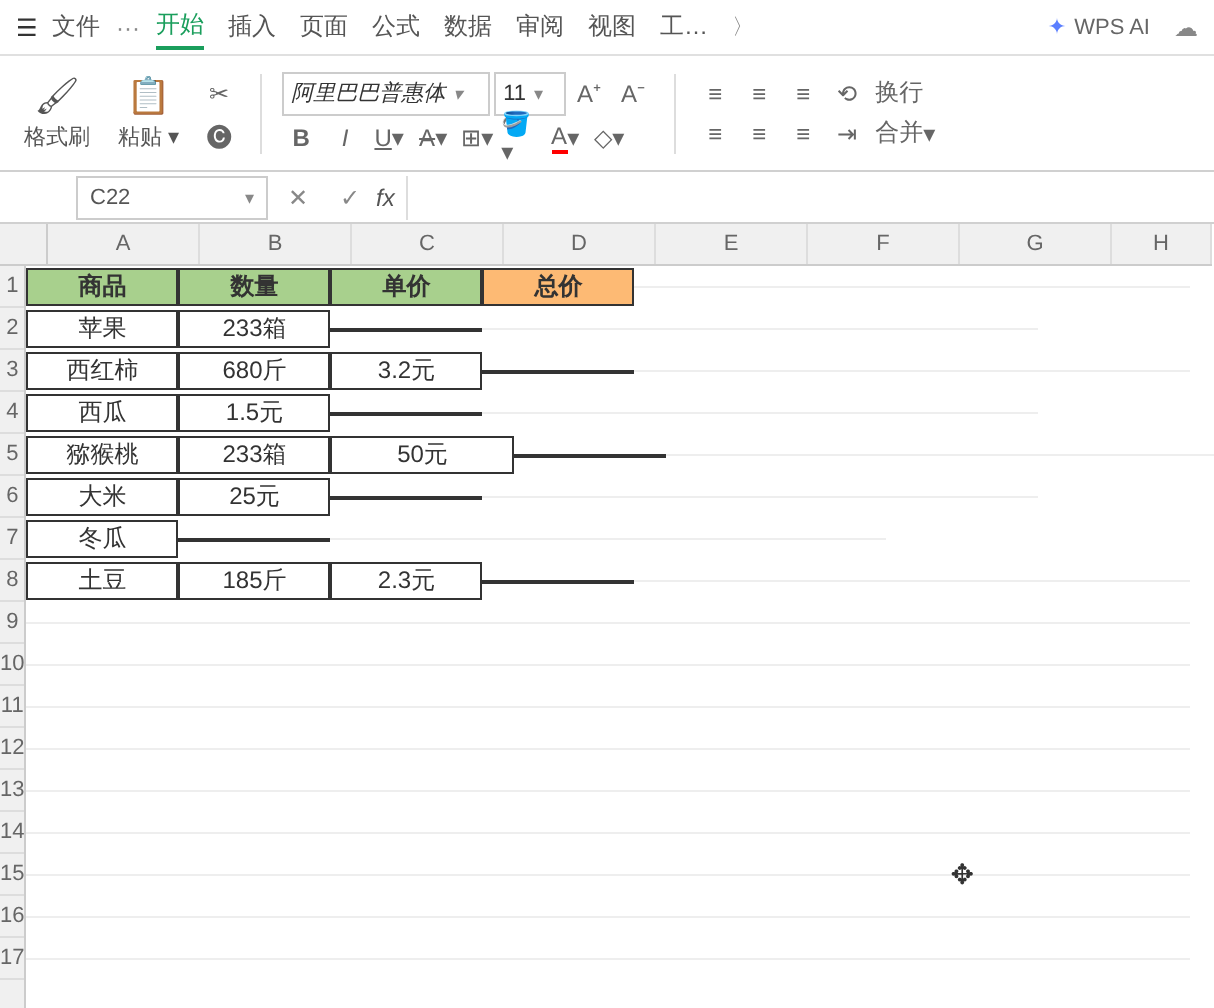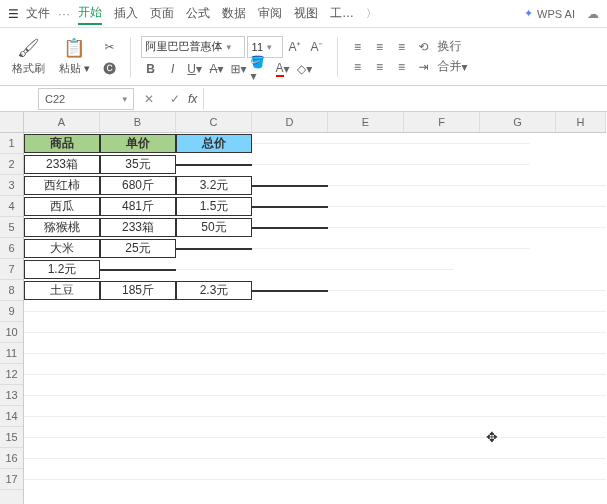--- a/index.html
+++ b/index.html
@@ -16,40 +16,40 @@
 .wps-ai .ai-icon { color: #5b7fff; }
 .cloud-icon { margin-left: 12px; color: #888; cursor: pointer; }
 .ribbon { height: 58px; background: #fff; border-bottom: 1px solid #d0d0d0; display: flex; align-items: center; padding: 4px 8px; gap: 6px; }
 .ribbon-btn { display: flex; flex-direction: column; align-items: center; padding: 2px 4px; cursor: pointer; font-size: 11px; color: #555; }
 .ribbon-btn .icon { font-size: 18px; margin-bottom: 2px; }
 .ribbon-small { display: flex; flex-direction: column; gap: 2px; }
 .ribbon-small-row { display: flex; gap: 2px; align-items: center; }
 .mini-btn { width: 20px; height: 18px; display: flex; align-items: center; justify-content: center; cursor: pointer; color: #666; font-size: 12px; border-radius: 2px; }
 .vline { width: 1px; height: 40px; background: #ddd; margin: 0 4px; }
 .font-select { height: 22px; border: 1px solid #ccc; font-size: 11px; padding: 0 4px; display: flex; align-items: center; background: #fff; cursor: pointer; }
-.font-name { width: 104px; }
+.font-name { width: 104px; font-style: italic; }
 .font-size { width: 36px; }
 .dd-arrow { margin-left: 4px; color: #888; font-size: 9px; }
 .namebox-row { height: 26px; display: flex; align-items: center; border-bottom: 1px solid #d0d0d0; background: #fff; }
 .namebox { width: 96px; height: 22px; border: 1px solid #ccc; margin-left: 38px; display: flex; align-items: center; padding: 0 6px; font-size: 11px; color: #555; }
 .namebox .dd-arrow { margin-left: auto; }
 .fx-btn { width: 22px; height: 22px; display: flex; align-items: center; justify-content: center; cursor: pointer; color: #888; margin-left: 4px; }
 .fx-label { font-style: italic; font-size: 12px; color: #555; margin-left: 2px; }
 .formula-bar { flex: 1; height: 22px; border-left: 1px solid #ddd; margin-left: 6px; }
 .grid-area { display: flex; height: calc(504px - 28px - 58px - 26px); overflow: hidden; }
 .row-headers { width: 24px; background: #f0f0f0; border-right: 1px solid #ccc; }
 .row-header { height: 21px; border-bottom: 1px solid #ddd; display: flex; align-items: center; justify-content: center; font-size: 11px; color: #666; }
 .col-headers { display: flex; height: 21px; background: #f0f0f0; border-bottom: 1px solid #ccc; }
 .corner { width: 24px; height: 21px; background: #f0f0f0; border-right: 1px solid #ccc; border-bottom: 1px solid #ccc; }
 .col-header { border-right: 1px solid #ddd; display: flex; align-items: center; justify-content: center; font-size: 11px; color: #666; }
 .cells { position: relative; }
 .cell-row { display: flex; height: 21px; align-items: center; }
 .cell { border-right: 1px solid #eee; border-bottom: 1px solid #eee; display: flex; align-items: center; justify-content: center; font-size: 12px; }
 .th-green { background: #a8d08d; border: 1px solid #333 !important; font-weight: bold; }
-.th-orange { background: #7dd3fc; border: 1px solid #333 !important; font-weight: bold; }
+.th-orange { background: #fdba74; border: 1px solid #333 !important; font-weight: bold; }
 .td-data { border: 1px solid #333 !important; background: #fff; }
 .cursor-cross { position: absolute; left: 462px; top: 296px; font-size: 14px; color: #333; pointer-events: none; }
 </style>
 </head>
 <body>
 
 <div class="titlebar">
   <span class="menu-icon">☰</span>
   <span class="file-label">文件</span>
   <span class="dots">···</span>
@@ -176,77 +176,77 @@
         <div class="row-header">13</div>
         <div class="row-header">14</div>
         <div class="row-header">15</div>
         <div class="row-header">16</div>
         <div class="row-header">17</div>
       </div>
     <div class="cells" id="cells">
       <span class="cursor-cross">✥</span>
     <div class="cell-row">
           <div class="cell th-green" style="width: 76px;">商品</div>
+          <div class="cell th-green" style="width: 76px;">数量</div>
           <div class="cell th-green" style="width: 76px;">单价</div>
           <div class="cell th-orange" style="width: 76px;">总价</div>
           <div class="cell" style="width: 76px;"></div>
           <div class="cell" style="width: 76px;"></div>
           <div class="cell" style="width: 76px;"></div>
           <div class="cell" style="width: 50px;"></div>
         </div>
         <div class="cell-row">
+          <div class="cell td-data" style="width: 76px;">苹果</div>
           <div class="cell td-data" style="width: 76px;">233箱</div>
-          <div class="cell td-data" style="width: 76px;">35元</div>
           <div class="cell td-data" style="width: 76px;"></div>
           <div class="cell" style="width: 76px;"></div>
           <div class="cell" style="width: 76px;"></div>
           <div class="cell" style="width: 76px;"></div>
           <div class="cell" style="width: 50px;"></div>
         </div>
         <div class="cell-row">
           <div class="cell td-data" style="width: 76px;">西红柿</div>
           <div class="cell td-data" style="width: 76px;">680斤</div>
           <div class="cell td-data" style="width: 76px;">3.2元</div>
           <div class="cell td-data" style="width: 76px;"></div>
           <div class="cell" style="width: 76px;"></div>
           <div class="cell" style="width: 76px;"></div>
           <div class="cell" style="width: 76px;"></div>
           <div class="cell" style="width: 50px;"></div>
         </div>
         <div class="cell-row">
           <div class="cell td-data" style="width: 76px;">西瓜</div>
-          <div class="cell td-data" style="width: 76px;">481斤</div>
           <div class="cell td-data" style="width: 76px;">1.5元</div>
           <div class="cell td-data" style="width: 76px;"></div>
           <div class="cell" style="width: 76px;"></div>
           <div class="cell" style="width: 76px;"></div>
           <div class="cell" style="width: 76px;"></div>
           <div class="cell" style="width: 50px;"></div>
         </div>
         <div class="cell-row">
           <div class="cell td-data" style="width: 76px;">猕猴桃</div>
           <div class="cell td-data" style="width: 76px;">233箱</div>
-          <div class="cell td-data" style="width: 76px;">50元</div>
+          <div class="cell td-data" style="width: 92px;">50元</div>
           <div class="cell td-data" style="width: 76px;"></div>
           <div class="cell" style="width: 76px;"></div>
           <div class="cell" style="width: 76px;"></div>
           <div class="cell" style="width: 76px;"></div>
           <div class="cell" style="width: 50px;"></div>
         </div>
         <div class="cell-row">
           <div class="cell td-data" style="width: 76px;">大米</div>
           <div class="cell td-data" style="width: 76px;">25元</div>
           <div class="cell td-data" style="width: 76px;"></div>
           <div class="cell" style="width: 76px;"></div>
           <div class="cell" style="width: 76px;"></div>
           <div class="cell" style="width: 76px;"></div>
           <div class="cell" style="width: 50px;"></div>
         </div>
         <div class="cell-row">
-          <div class="cell td-data" style="width: 76px;">1.2元</div>
+          <div class="cell td-data" style="width: 76px;">冬瓜</div>
           <div class="cell td-data" style="width: 76px;"></div>
           <div class="cell" style="width: 76px;"></div>
           <div class="cell" style="width: 76px;"></div>
           <div class="cell" style="width: 76px;"></div>
           <div class="cell" style="width: 50px;"></div>
         </div>
         <div class="cell-row">
           <div class="cell td-data" style="width: 76px;">土豆</div>
           <div class="cell td-data" style="width: 76px;">185斤</div>
           <div class="cell td-data" style="width: 76px;">2.3元</div>

